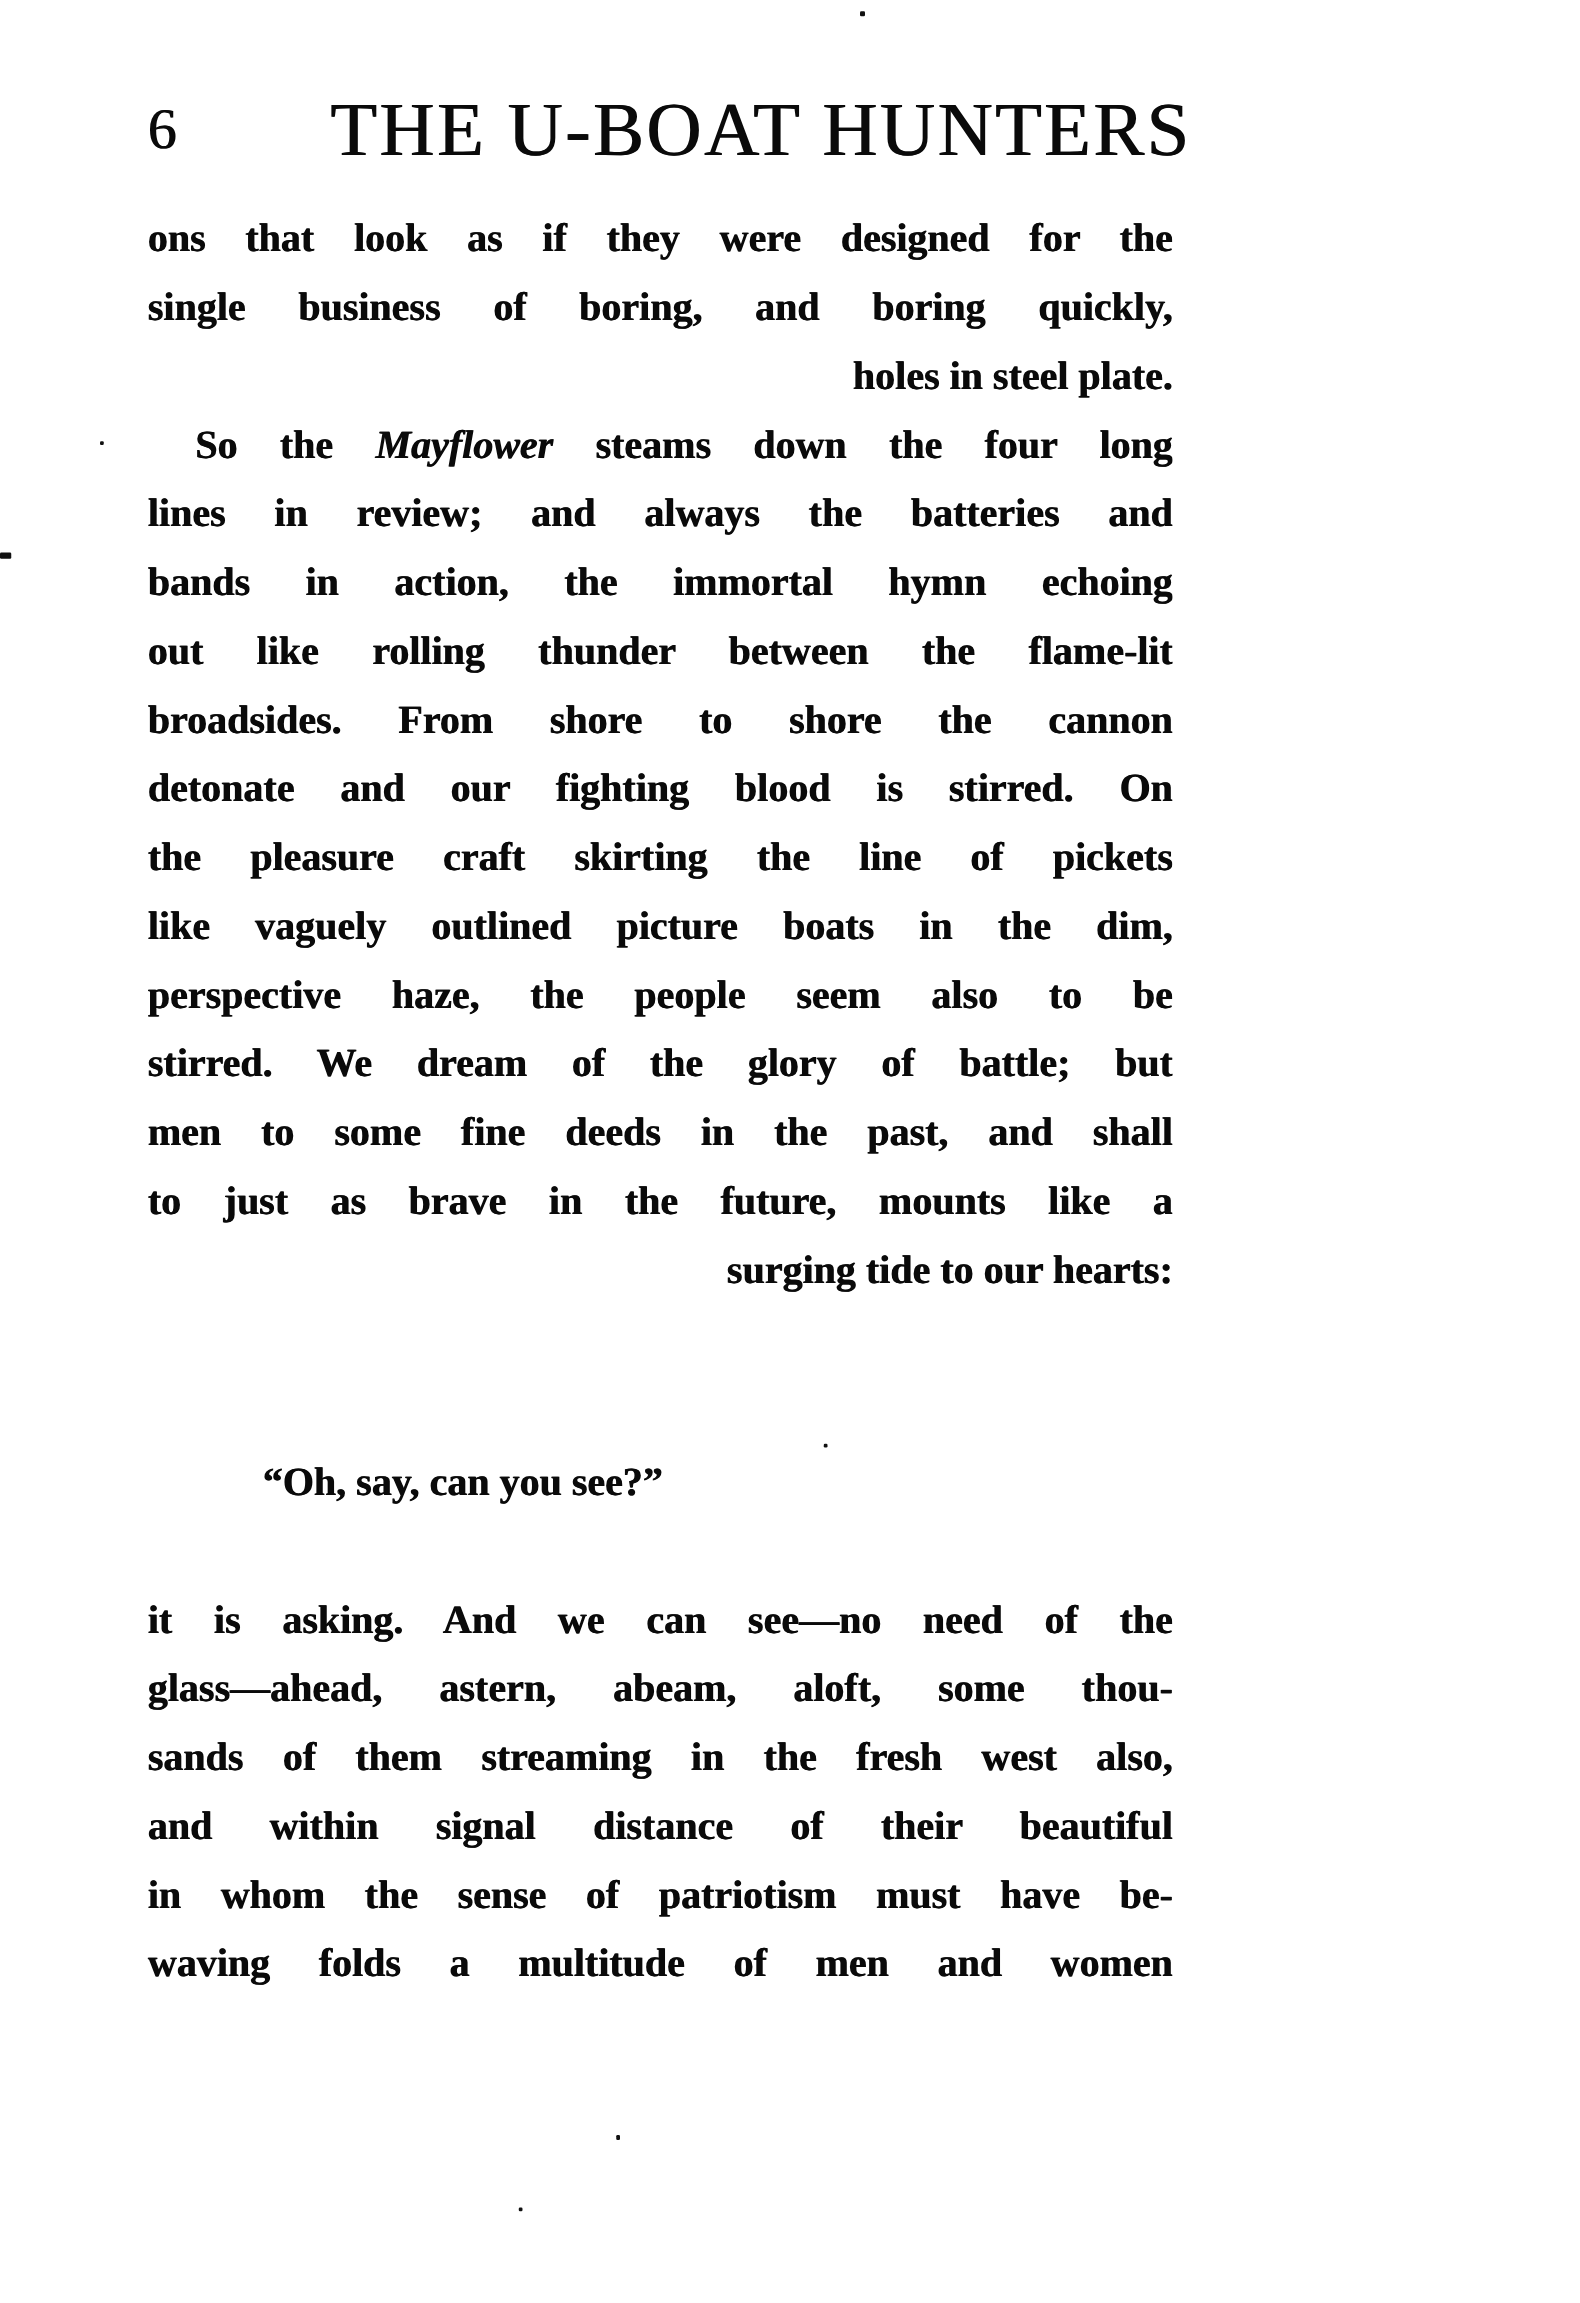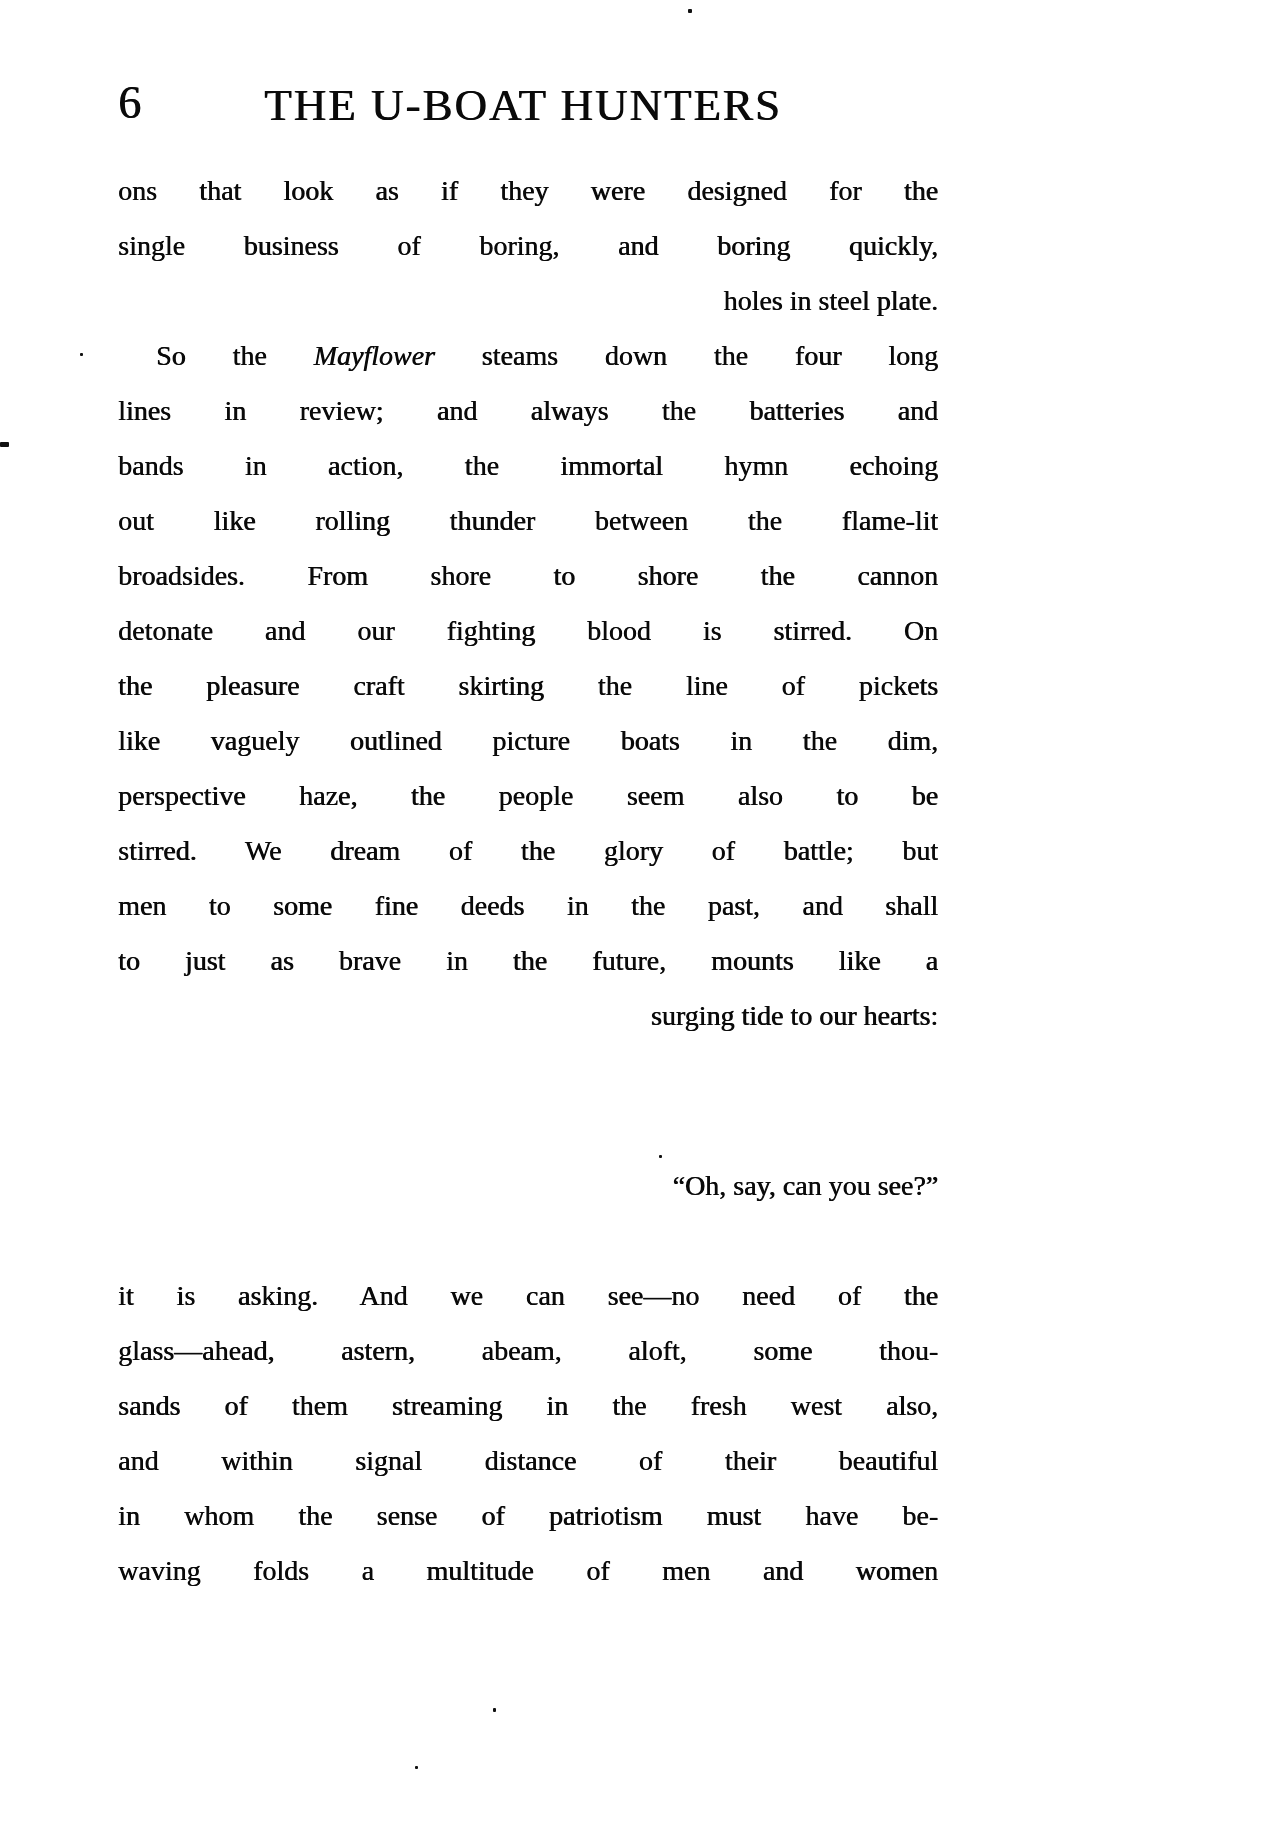--- a/index.html
+++ b/index.html
@@ -11,43 +11,44 @@
     font-family:"Liberation Serif","DejaVu Serif",serif;
     overflow:hidden;
   }
   .header-pagenum{
     position:absolute;left:118px;top:78px;
     font-size:46px;line-height:50px;
     text-shadow:0.7px 0 0 currentColor;
   }
   .header-title{
     position:absolute;left:264px;top:80px;
-    font-size:45px;line-height:50px;letter-spacing:2px;
+    font-size:61px;line-height:50px;letter-spacing:2px;
     text-shadow:0.8px 0 0 currentColor;
     white-space:nowrap;
   }
   .body-text{
     position:absolute;left:118px;top:163px;width:820px;
-    font-size:28px;line-height:55px;
+    font-size:32px;line-height:55px;
     text-shadow:0.6px 0 0 currentColor;
+    font-weight:bold;
   }
   .paragraph{margin:0;}
   .text-line{
     height:55px;overflow:hidden;
     text-align:right;white-space:nowrap;
   }
   .text-line.j{
     text-align:justify;text-align-last:justify;
     -moz-text-align-last:justify;
     white-space:normal;
   }
   .text-line.ind{text-indent:38px;}
   .quote-line{
     height:55px;margin-top:115px;margin-bottom:55px;
-    text-align:right;padding-left:92px;
+    text-align:left;padding-left:92px;
     white-space:nowrap;overflow:hidden;
   }
   i{font-style:italic;}
   .speck{
     position:absolute;background:#111111;border-radius:1px;
   }
 </style>
 </head>
 <body>
 

